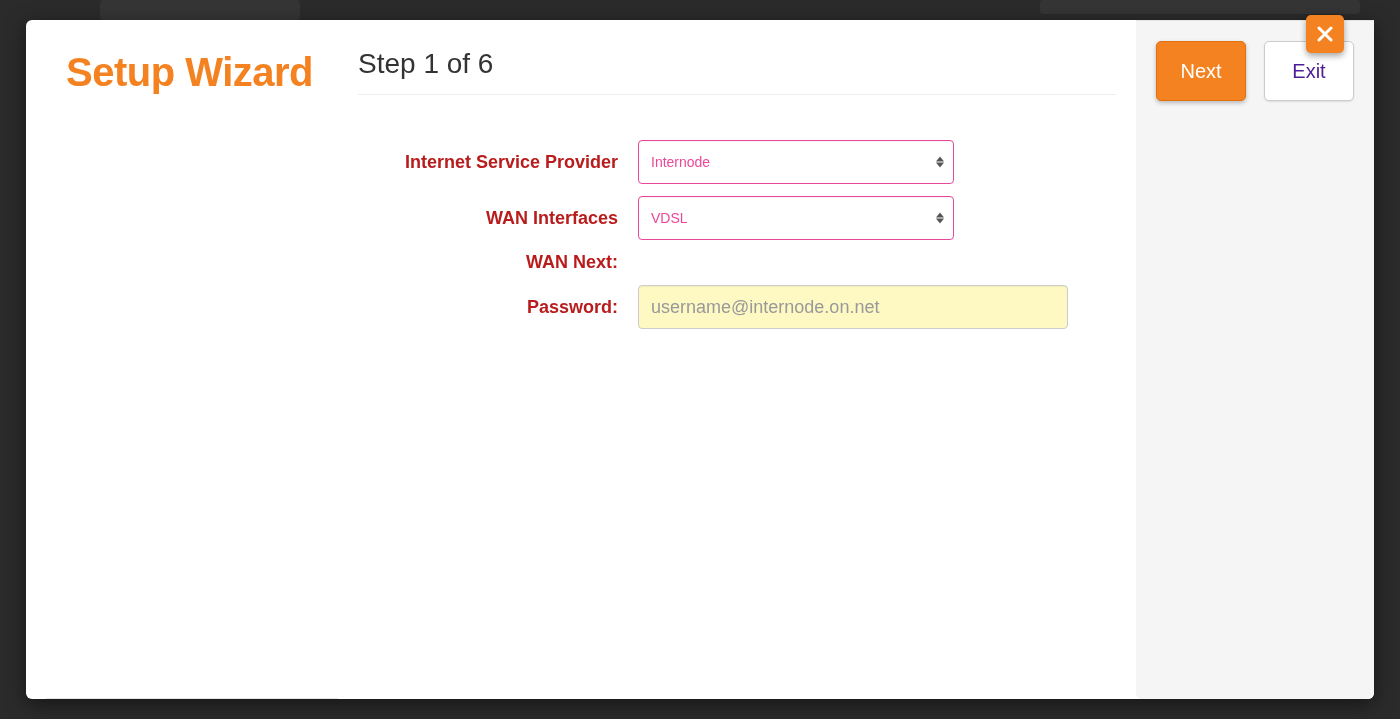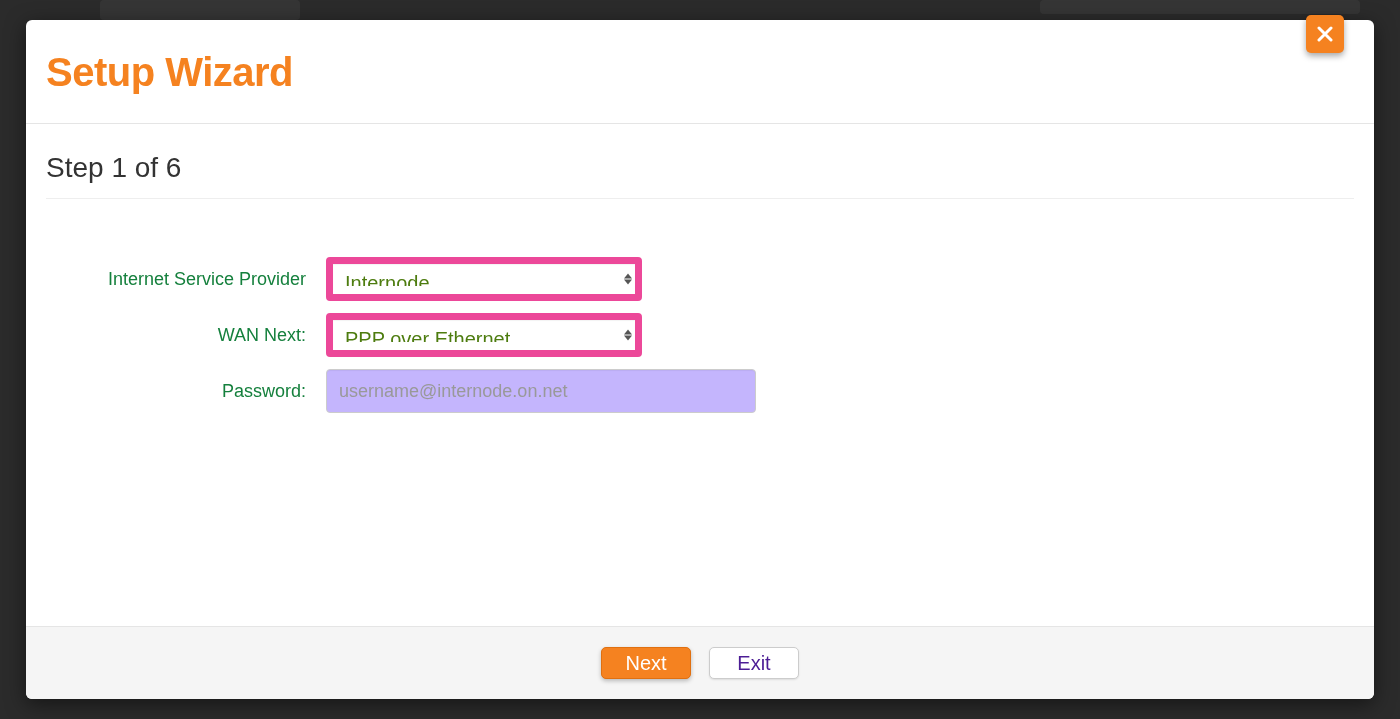--- a/index.html
+++ b/index.html
@@ -18,22 +18,23 @@
     .modal {
       position: absolute;
       top: 20px;
       left: 26px;
       right: 26px;
       bottom: 20px;
       background: #fff;
       border-radius: 6px;
       box-shadow: 0 5px 20px rgba(0,0,0,0.5);
       display: flex;
-      flex-direction: column;
+      flex-direction: row;
       overflow: visible;
+      padding-left: 20px;
     }
     .close-btn {
       position: absolute;
       top: -5px;
       right: 30px;
       width: 38px;
       height: 38px;
       background: #f58220;
       border-radius: 5px;
       border: none;
@@ -63,47 +64,47 @@
       flex: 1;
       padding: 28px 20px 40px 20px;
       overflow: auto;
     }
     .step-heading {
       font-size: 28px;
       font-weight: 400;
       color: #333;
       padding-bottom: 14px;
       border-bottom: 1px solid #eee;
-      margin-bottom: 58px;
+      margin-bottom: 45px;
     }
     .form-row {
       display: flex;
       align-items: center;
       margin-bottom: 12px;
     }
     .form-label {
       width: 280px;
       text-align: right;
       padding-right: 20px;
       font-size: 18px;
-      color: #15803d;
-      font-weight: 400;
+      color: #b91c1c;
+      font-weight: 700;
     }
     .select-wrapper {
       position: relative;
       width: 316px;
     }
     .select-control {
       width: 100%;
       height: 44px;
       padding: 8px 30px 8px 12px;
-      font-size: 20px;
-      color: #4d7c0f;
+      font-size: 14px;
+      color: #ec4899;
       background: #fff;
-      border: 7px solid #ec4899;
+      border: 1px solid #ec4899;
       border-radius: 4px;
       appearance: none;
       -webkit-appearance: none;
       cursor: pointer;
       box-shadow: inset 0 1px 1px rgba(0,0,0,0.05);
     }
     .select-arrows {
       position: absolute;
       right: 10px;
       top: 50%;
@@ -124,40 +125,40 @@
       border-left: 4px solid transparent;
       border-right: 4px solid transparent;
       border-top: 5px solid #555;
     }
     .text-input {
       width: 430px;
       height: 44px;
       padding: 8px 12px;
       font-size: 18px;
       color: #555;
-      background: #c4b5fd;
+      background: #fef9c3;
       border: 1px solid #ccc;
       border-radius: 4px;
       box-shadow: inset 0 1px 1px rgba(0,0,0,0.05);
     }
     .text-input::placeholder {
       color: #999;
     }
     .modal-footer {
       background: #f5f5f5;
       border-top: 1px solid #e5e5e5;
       padding: 20px;
       display: flex;
       justify-content: center;
       gap: 18px;
       border-radius: 0 0 6px 6px;
     }
     .btn {
       min-width: 90px;
-      height: 32px;
+      height: 60px;
       padding: 0 22px;
       font-size: 20px;
       font-weight: 400;
       border-radius: 5px;
       cursor: pointer;
       border: 1px solid transparent;
     }
     .btn-primary {
       background: #f58220;
       color: #fff;
@@ -204,35 +205,38 @@
         <select class="select-control">
           <option>Internode</option>
         </select>
         <span class="select-arrows">
             <span class="up"></span>
             <span class="down"></span>
           </span>
       </div>
     </div>
 
-
-    <div class="form-row">
-      <label class="form-label">WAN Next:</label>
+    <div class="form-row">
+      <label class="form-label">WAN Interfaces</label>
       <div class="select-wrapper">
         <select class="select-control">
-          <option>PPP over Ethernet</option>
+          <option>VDSL</option>
         </select>
         <span class="select-arrows">
             <span class="up"></span>
             <span class="down"></span>
           </span>
       </div>
     </div>
 
     <div class="form-row">
+      <label class="form-label">WAN Next:</label>
+    </div>
+
+    <div class="form-row">
       <label class="form-label">Password:</label>
       <input type="text" class="text-input" placeholder="username@internode.on.net" style="">
     </div>
 
 
   </div>
 
   <div class="modal-footer">
     <button class="btn btn-primary">Next</button>
     <button class="btn btn-default">Exit</button>

